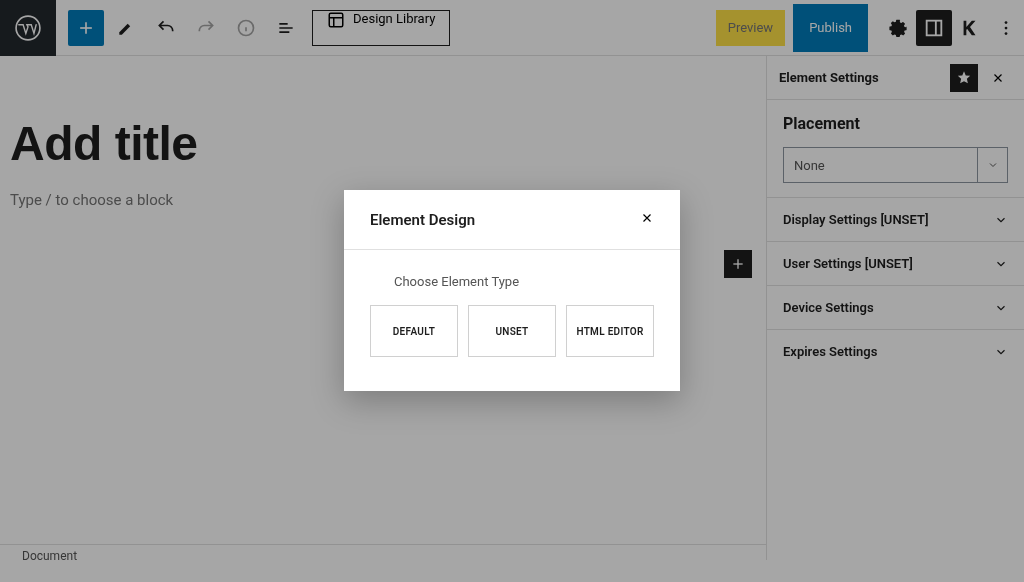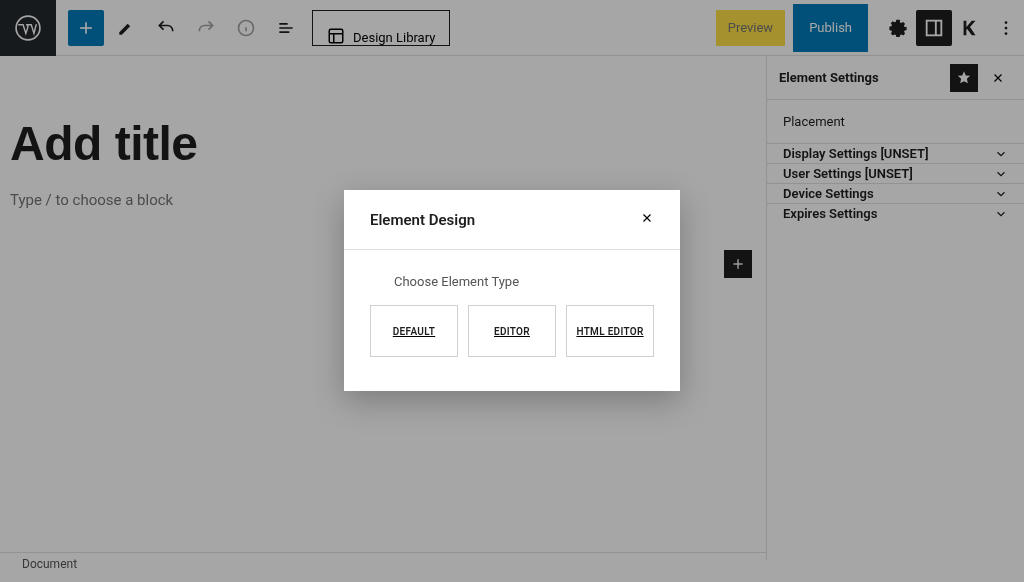--- a/index.html
+++ b/index.html
@@ -4,53 +4,53 @@
 <style>
 * { box-sizing: border-box; margin: 0; padding: 0; font-family: -apple-system, BlinkMacSystemFont, "Segoe UI", Roboto, sans-serif; }
 html, body { width: 1024px; height: 582px; overflow: hidden; position: relative; background: #fff; }
 
 .toolbar { position: absolute; top: 0; left: 0; right: 0; height: 56px; background: #fff; border-bottom: 1px solid #e0e0e0; display: flex; align-items: center; }
 .wp-logo { width: 56px; height: 56px; background: #23282d; display: flex; align-items: center; justify-content: center; color: #fff; }
 .wp-logo svg { width: 26px; height: 26px; }
 .tb-btn { width: 36px; height: 36px; display: flex; align-items: center; justify-content: center; margin: 0 2px; border-radius: 2px; cursor: pointer; color: #1e1e1e; }
 .tb-btn.primary { background: #007cba; color: #fff; margin-left: 12px; }
 .tb-btn svg { width: 20px; height: 20px; }
-.design-lib { margin-left: 6px; height: 36px; padding: 0 14px; border: 1px solid #1e1e1e; display: flex; align-items: flex-end; gap: 8px; font-size: 13px; cursor: pointer; }
+.design-lib { margin-left: 6px; height: 36px; padding: 0 14px; border: 1px solid #1e1e1e; display: flex; align-items: flex-start; gap: 8px; font-size: 13px; cursor: pointer; }
 .tb-spacer { flex: 1; }
 .preview-btn { height: 36px; padding: 0 12px; background: #fde047; border: none; font-size: 13px; color: #757575; cursor: pointer; margin-right: 8px; }
 .publish-btn { height: 48px; padding: 0 16px; background: #007cba; color: #fff; border: none; font-size: 13px; cursor: pointer; margin-right: 12px; }
 .tb-icon-btn { width: 36px; height: 36px; display: flex; align-items: center; justify-content: center; cursor: pointer; color: #1e1e1e; border-radius: 2px; }
 .tb-icon-btn.active { background: #1e1e1e; color: #fff; }
 .tb-icon-btn svg { width: 22px; height: 22px; }
 
 .canvas { position: absolute; top: 56px; left: 0; right: 258px; bottom: 22px; padding: 60px 10px 0 10px; }
 .title-placeholder { font-size: 48px; font-weight: 700; color: #1e1e1e; letter-spacing: -0.5px; font-family: Arial, sans-serif; }
 .block-prompt { margin-top: 20px; font-size: 15px; color: #757575; }
 .add-block-btn { position: absolute; top: 194px; right: 14px; width: 28px; height: 28px; background: #1e1e1e; color: #fff; display: flex; align-items: center; justify-content: center; cursor: pointer; }
 
 .sidebar { position: absolute; top: 56px; right: 0; width: 258px; bottom: 22px; background: #fff; border-left: 1px solid #e0e0e0; }
 .sb-header { height: 44px; display: flex; align-items: center; padding: 0 12px; border-bottom: 1px solid #e0e0e0; gap: 6px; }
 .sb-header-title { font-size: 13px; font-weight: 700; color: #1e1e1e; flex: 1; }
 .sb-header-icon { width: 28px; height: 28px; display: flex; align-items: center; justify-content: center; cursor: pointer; }
 .sb-header-icon.star { background: #1e1e1e; color: #fff; }
-.sb-section-head { padding: 14px 16px; font-size: 13px; font-weight: 400; color: #1e1e1e; }
+.sb-section-head { padding: 14px 16px; font-size: 16px; font-weight: 700; color: #1e1e1e; }
 .sb-select { margin: 0 16px 14px 16px; height: 36px; border: 1px solid #8d96a0; display: flex; align-items: center; padding: 0 10px; font-size: 13px; color: #555; justify-content: space-between; cursor: pointer; }
 .sb-select-arrow { width: 30px; height: 34px; border-left: 1px solid #8d96a0; margin-right: -10px; display: flex; align-items: center; justify-content: center; }
-.sb-panel { border-top: 1px solid #e0e0e0; padding: 2px 16px; display: flex; align-items: flex-end; justify-content: space-between; font-size: 13px; font-weight: 600; color: #1e1e1e; cursor: pointer; }
-
-.footer { position: absolute; left: 0; right: 258px; bottom: 8px; height: 22px; border-top: 1px solid #e0e0e0; font-size: 12px; color: #555; padding: 0 22px; display: flex; align-items: center; }
+.sb-panel { border-top: 1px solid #e0e0e0; padding: 14px 16px; display: flex; align-items: flex-end; justify-content: space-between; font-size: 13px; font-weight: 600; color: #1e1e1e; cursor: pointer; }
+
+.footer { position: absolute; left: 0; right: 258px; bottom: 16px; height: 22px; border-top: 1px solid #e0e0e0; font-size: 12px; color: #555; padding: 0 22px; display: flex; align-items: center; }
 
 .overlay { position: absolute; inset: 0; background: rgba(0,0,0,0.35); }
 .modal { position: absolute; left: 344px; top: 190px; width: 336px; background: #fff; box-shadow: 0 10px 30px rgba(0,0,0,0.25); }
 .modal-head { padding: 20px 26px; display: flex; align-items: center; justify-content: space-between; border-bottom: 1px solid #e0e0e0; }
 .modal-title { font-size: 15px; font-weight: 600; color: #1e1e1e; }
 .modal-close { cursor: pointer; font-size: 16px; }
 .modal-body { padding: 24px 26px 34px; }
 .modal-sub { font-size: 13px; color: #555; margin-bottom: 16px; margin-left: 24px; }
-.type-row { display: flex; gap: 10px; text-decoration: underline; }
+.type-row { display: flex; gap: 10px; }
 .type-btn { flex: 1; height: 52px; border: 1px solid #d0d0d0; background: #fff; font-size: 10px; font-weight: 600; letter-spacing: 0.3px; color: #1e1e1e; cursor: pointer; }
 </style>
 </head>
 <body>
 
 <div class="toolbar">
   <div class="wp-logo">
     <svg viewBox="0 0 24 24">
         <circle cx="12" cy="12" r="11" fill="none" stroke="#fff" stroke-width="1.5"></circle>
         <path d="M3.5 9h4l2.5 8 2-6-1-2h4l2.5 8 2-8" fill="none" stroke="#fff" stroke-width="1.3" stroke-linecap="round"></path>
@@ -142,20 +142,28 @@
           <path d="M12 2l2.6 6.2 6.7.6-5 4.5 1.5 6.6L12 16.8 6.2 19.9l1.5-6.6-5-4.5 6.7-.6z"></path>
         </svg>
     </div>
     <div class="sb-header-icon">
       <svg width="14" height="14" viewBox="0 0 24 24" fill="none" stroke="currentColor" stroke-width="2">
           <path d="M6 6l12 12M18 6L6 18"></path>
         </svg>
     </div>
   </div>
   <div class="sb-section-head">Placement</div>
+  <div class="sb-select">
+    <span>None</span>
+    <div class="sb-select-arrow">
+      <svg width="12" height="12" viewBox="0 0 24 24" fill="none" stroke="#555" stroke-width="2">
+          <path d="M6 9l6 6 6-6"></path>
+        </svg>
+    </div>
+  </div>
   <div class="sb-panel">
     <span>Display Settings [UNSET]</span>
     <svg width="14" height="14" viewBox="0 0 24 24" fill="none" stroke="currentColor" stroke-width="2">
         <path d="M6 9l6 6 6-6"></path>
       </svg>
   </div>
   <div class="sb-panel">
     <span>User Settings [UNSET]</span>
     <svg width="14" height="14" viewBox="0 0 24 24" fill="none" stroke="currentColor" stroke-width="2">
         <path d="M6 9l6 6 6-6"></path>
@@ -187,17 +195,17 @@
     <span class="modal-close">
       <svg width="14" height="14" viewBox="0 0 24 24" fill="none" stroke="currentColor" stroke-width="2">
           <path d="M6 6l12 12M18 6L6 18"></path>
         </svg>
     </span>
   </div>
   <div class="modal-body">
     <div class="modal-sub">Choose Element Type</div>
     <div class="type-row">
       <button class="type-btn">DEFAULT</button>
-      <button class="type-btn">EDITOR</button>
+      <button class="type-btn">UNSET</button>
       <button class="type-btn">HTML EDITOR</button>
     </div>
   </div>
 </div>
 
 </body></html>

